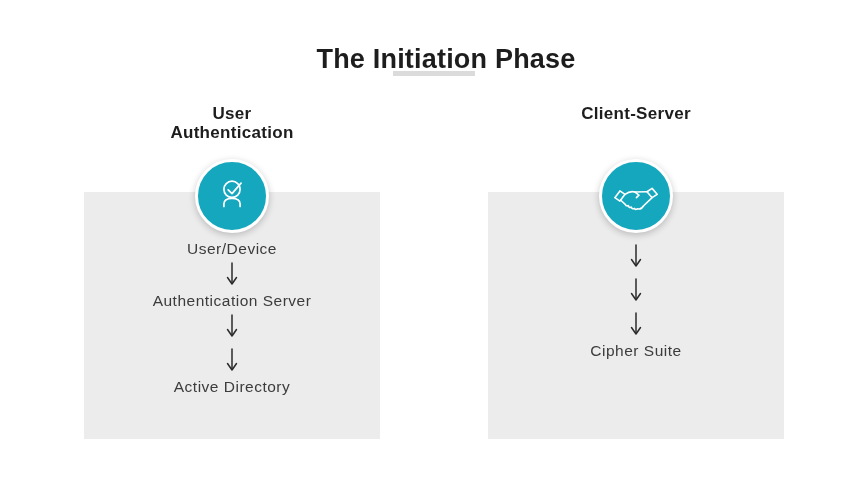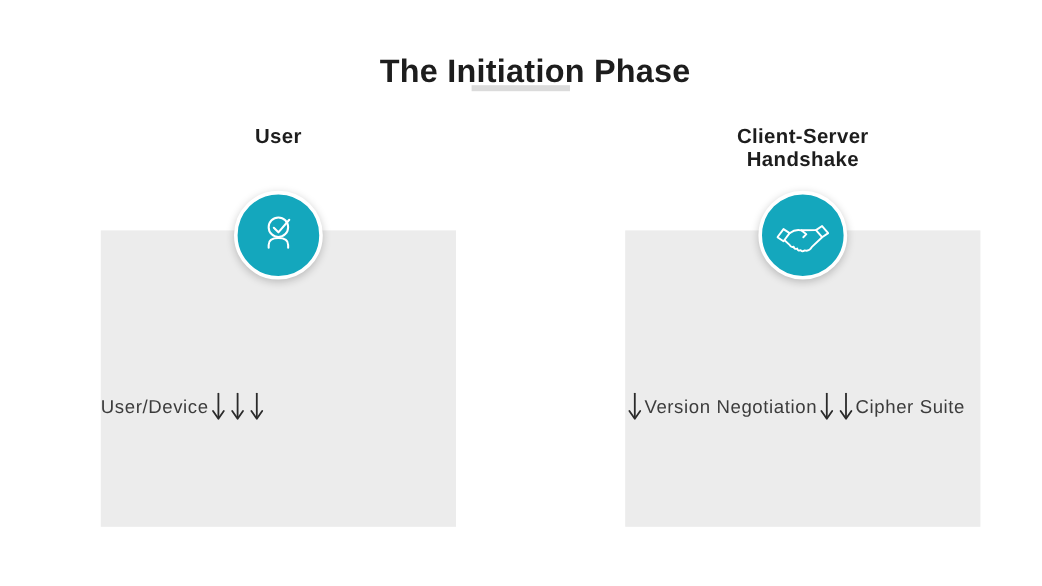--- a/index.html
+++ b/index.html
@@ -33,21 +33,21 @@
     background: #dbdbdb;
   }
 
   .column {
     position: absolute;
     top: 0;
     width: 296px;
     height: 488px;
   }
   .col-left  { left: 84px; }
-  .col-right { left: 521px; }
+  .col-right { left: 488px; }
 
   .col-header {
     position: absolute;
     top: 104px;
     left: 0;
     width: 100%;
     text-align: center;
     font-size: 17px;
     font-weight: 700;
     line-height: 19px;
@@ -75,21 +75,21 @@
   .icon-circle svg { display: block; }
 
   .col-box {
     position: absolute;
     top: 192px;
     left: 0;
     width: 296px;
     height: 247px;
     background: #ececec;
     display: flex;
-    flex-direction: row;
+    flex-direction: column;
     align-items: center;
     padding-top: 48px;
     box-sizing: border-box;
   }
   .step {
     font-size: 15.5px;
     line-height: 18px;
     color: #3c3c3c;
     letter-spacing: 0.5px;
     white-space: nowrap;
@@ -106,77 +106,78 @@
 <body>
 
 <div class="canvas">
 
   <h1 class="page-title">The Initiation Phase</h1>
   <div class="title-underline"></div>
 
   <section class="column col-left">
     <div class="col-header">
       <span>User</span>
+      <span>Authentication</span>
     </div>
 
     <div class="icon-circle">
       <svg width="42" height="42" viewBox="0 0 44 44" fill="none" stroke="#ffffff" stroke-width="1.8" stroke-linecap="round" stroke-linejoin="round">
         <circle cx="22" cy="15" r="8.5"></circle>
         <path d="M18 15.5 L22 19.5 L31.5 8.5"></path>
         <path d="M13.5 33 L13.5 30.5 Q13.5 24.5 22 24.5 Q30.5 24.5 30.5 30.5 L30.5 33"></path>
       </svg>
     </div>
 
     <div class="col-box">
       <div class="step">User/Device</div>
       <div class="arrow">
         <svg width="16" height="26" viewBox="0 0 16 26" fill="none" stroke="#2b2b2b" stroke-width="1.5" stroke-linecap="round" stroke-linejoin="round">
             <path d="M8 1 L8 21"></path>
             <path d="M3.5 15.5 L8 22 L12.5 15.5"></path>
           </svg>
       </div>
+      <div class="step">Authentication Server</div>
       <div class="arrow">
         <svg width="16" height="26" viewBox="0 0 16 26" fill="none" stroke="#2b2b2b" stroke-width="1.5" stroke-linecap="round" stroke-linejoin="round">
             <path d="M8 1 L8 21"></path>
             <path d="M3.5 15.5 L8 22 L12.5 15.5"></path>
           </svg>
       </div>
       <div class="arrow">
         <svg width="16" height="26" viewBox="0 0 16 26" fill="none" stroke="#2b2b2b" stroke-width="1.5" stroke-linecap="round" stroke-linejoin="round">
             <path d="M8 1 L8 21"></path>
             <path d="M3.5 15.5 L8 22 L12.5 15.5"></path>
           </svg>
       </div>
+      <div class="step">Active Directory</div>
     </div>
   </section>
 
   <section class="column col-right">
     <div class="col-header">
       <span>Client-Server</span>
-      <span>Handshake</span>
     </div>
 
     <div class="icon-circle">
       <svg width="44" height="30" viewBox="0 0 52 34" fill="none" stroke="#ffffff" stroke-width="1.9" stroke-linecap="round" stroke-linejoin="round">
         <path d="M1 19 L7 11 L13 15 L7 23 Z"></path>
         <path d="M51 15 L45 8 L39 12 L45 19 Z"></path>
         <path d="M13 15 C 17 12, 20.5 11.2, 24.5 12.2 L39 12"></path>
         <path d="M24.5 12.2 L29.5 16 L26.5 19"></path>
         <path d="M8 22 L13 26.5 Q14.5 29.5 17 28.3 Q17.5 31.3 20.5 30.2 Q21 32.8 24 31.7 Q25 33.8 28 32 Q32 33.5 35 28.5 L44.5 19.5"></path>
       </svg>
     </div>
 
     <div class="col-box">
       <div class="arrow">
         <svg width="16" height="26" viewBox="0 0 16 26" fill="none" stroke="#2b2b2b" stroke-width="1.5" stroke-linecap="round" stroke-linejoin="round">
             <path d="M8 1 L8 21"></path>
             <path d="M3.5 15.5 L8 22 L12.5 15.5"></path>
           </svg>
       </div>
-      <div class="step">Version Negotiation</div>
       <div class="arrow">
         <svg width="16" height="26" viewBox="0 0 16 26" fill="none" stroke="#2b2b2b" stroke-width="1.5" stroke-linecap="round" stroke-linejoin="round">
             <path d="M8 1 L8 21"></path>
             <path d="M3.5 15.5 L8 22 L12.5 15.5"></path>
           </svg>
       </div>
       <div class="arrow">
         <svg width="16" height="26" viewBox="0 0 16 26" fill="none" stroke="#2b2b2b" stroke-width="1.5" stroke-linecap="round" stroke-linejoin="round">
             <path d="M8 1 L8 21"></path>
             <path d="M3.5 15.5 L8 22 L12.5 15.5"></path>

